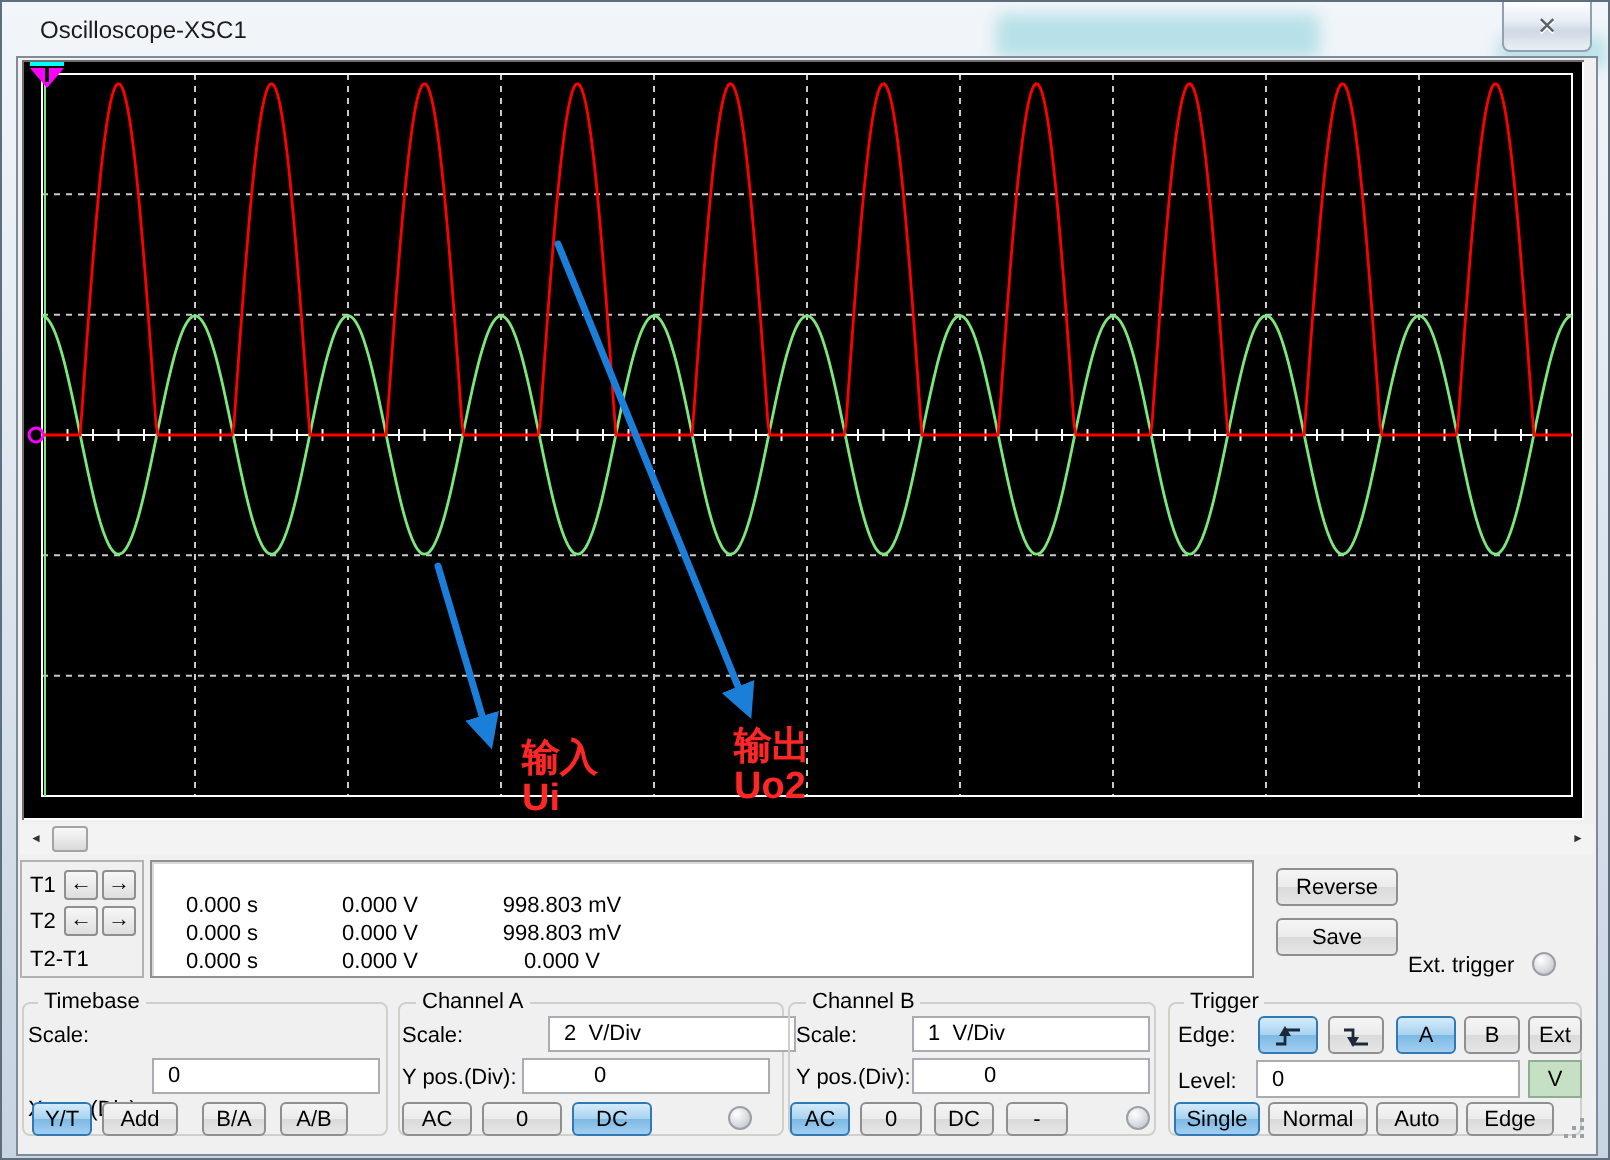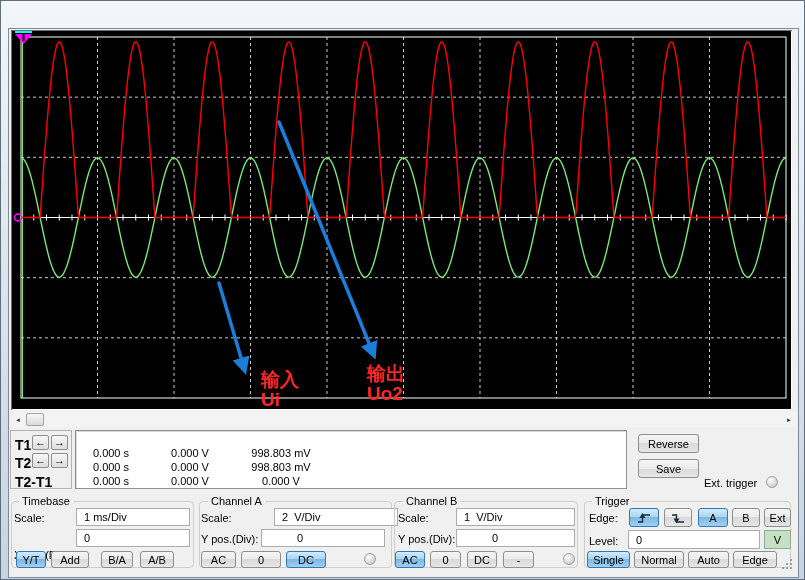--- a/index.html
+++ b/index.html
@@ -30,21 +30,21 @@
   .anno{position:absolute;z-index:30;font-size:19px;font-weight:bold;line-height:20px;pointer-events:none;
     font-family:"Liberation Sans","DejaVu Sans",sans-serif;}
   
   .scrollbar{position:absolute;left:1px;top:383px;width:787px;height:15px;background:#f3f3f3;}
   .sb-btn{position:absolute;top:0;width:16px;height:15px;display:flex;align-items:center;justify-content:center;
     font-size:6px;color:#323232;background:#f3f3f3;}
   .sb-thumb{position:absolute;left:16px;top:1px;width:18px;height:13px;border:1px solid #a3a3a3;border-radius:2px;
     background:linear-gradient(180deg,#f8f8f8,#dadada);}
   
   .cursorbox{position:absolute;left:1px;top:401px;width:62px;height:59px;border:1px solid #b2b2b2;background:#f0f0f0;}
-  .cur-lbl{position:absolute;font-size:14px;font-weight:bold;}
+  .cur-lbl{position:absolute;font-size:11px;}
   .cur-btn{position:absolute;width:17px;height:15px;border:1px solid #8e8f8f;border-radius:2px;
     background:linear-gradient(180deg,#f7f7f7,#dedede);display:flex;align-items:center;justify-content:center;
     font-size:11px;font-weight:bold;line-height:1;}
   .rdtable{position:absolute;left:66px;top:401px;width:552px;height:59px;background:#fff;
     border:1px solid #909090;box-shadow:inset 1px 1px 0 #d9d9d9;}
   .rdrow{position:absolute;left:2px;width:540px;height:14px;display:flex;}
   .rdrow span{display:inline-block;text-align:center;}
   .c1{width:66px;} .c2{width:92px;} .c3{width:90px;}
   
   .btn{position:absolute;border:1px solid #8e8f8f;border-radius:3px;
@@ -63,20 +63,28 @@
   .unit{position:absolute;background:#c6e0c6;border:1px solid #8fae8f;display:flex;align-items:center;
     justify-content:center;font-size:11px;}
   .gripdots{position:absolute;right:6px;bottom:8px;width:2px;height:2px;background:#98a0a8;
     box-shadow:-4px 0 0 #98a0a8,-8px 0 0 #98a0a8,0 -4px 0 #98a0a8,-4px -4px 0 #98a0a8,0 -8px 0 #98a0a8;}
 </style>
 </head>
 <body>
 
 <div class="window">
 
+  <div class="titlebar">
+    <div class="aero-blob blob1"></div>
+    <div class="aero-blob blob2"></div>
+    <span class="title-text">Oscilloscope-XSC1</span>
+    <div class="close-btn">
+      <span>✕</span>
+    </div>
+  </div>
 
   <div class="content">
 
     <div class="screen">
       <svg id="scope-svg" width="779" height="378">
           <line x1="85.5" y1="6" x2="85.5" y2="367" stroke="#c9c9c9" stroke-dasharray="3 3"></line>
           <line x1="162" y1="6" x2="162" y2="367" stroke="#c9c9c9" stroke-dasharray="3 3"></line>
           <line x1="238.5" y1="6" x2="238.5" y2="367" stroke="#c9c9c9" stroke-dasharray="3 3"></line>
           <line x1="315" y1="6" x2="315" y2="367" stroke="#c9c9c9" stroke-dasharray="3 3"></line>
           <line x1="391.5" y1="6" x2="391.5" y2="367" stroke="#c9c9c9" stroke-dasharray="3 3"></line>
@@ -228,23 +236,20 @@
     </div>
     <div class="btn" style="left:629px;top:430px;width:61px;height:19px;">
       <span>Save</span>
     </div>
     <span class="lbl" style="left:695px;top:448px;">Ext. trigger</span>
     <span class="led" style="left:757px;top:447px;"></span>
 
     <div class="grp" style="left:2px;top:472px;width:183px;height:67px;"></div>
     <span class="grp-t" style="left:10px;top:466px;">Timebase</span>
     <span class="lbl" style="left:5px;top:483px;">Scale:</span>
-    <div class="tb" style="left:67px;top:479px;width:114px;height:18px;">
-      <span>1 ms/Div</span>
-    </div>
     <span class="lbl" style="left:5px;top:520px;">X pos.(Div):</span>
     <div class="tb" style="left:67px;top:500px;width:114px;height:18px;">
       <span>0</span>
     </div>
     <div class="btn active" style="left:7px;top:522px;width:30px;height:17px;">
       <span>Y/T</span>
     </div>
     <div class="btn" style="left:42px;top:522px;width:38px;height:17px;">
       <span>Add</span>
     </div>

